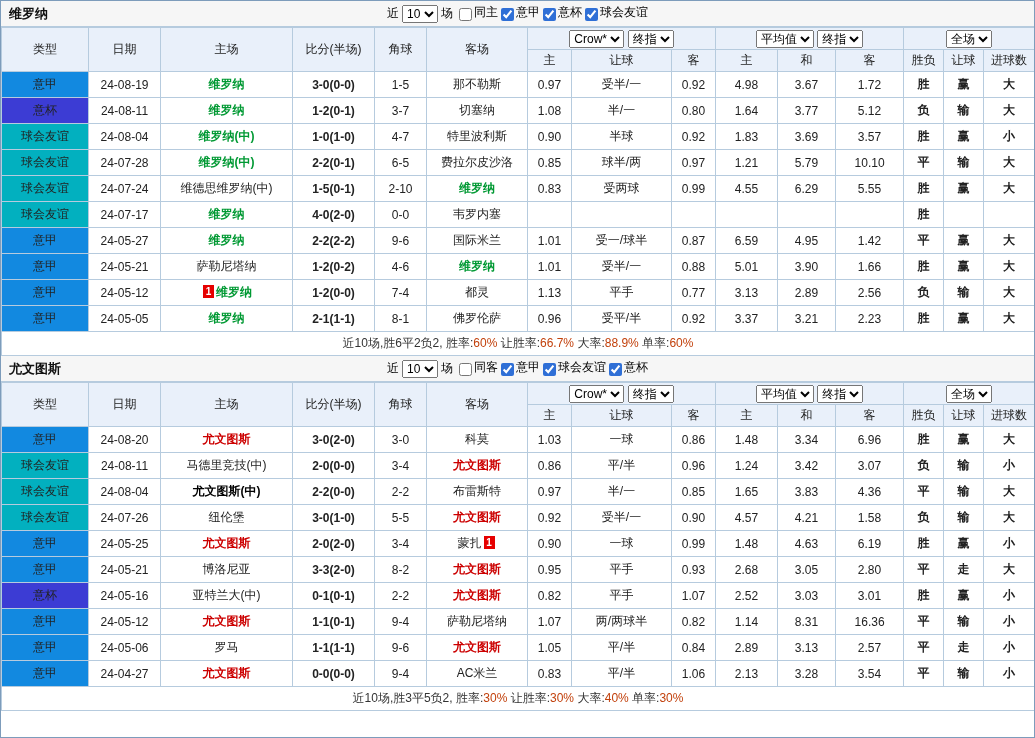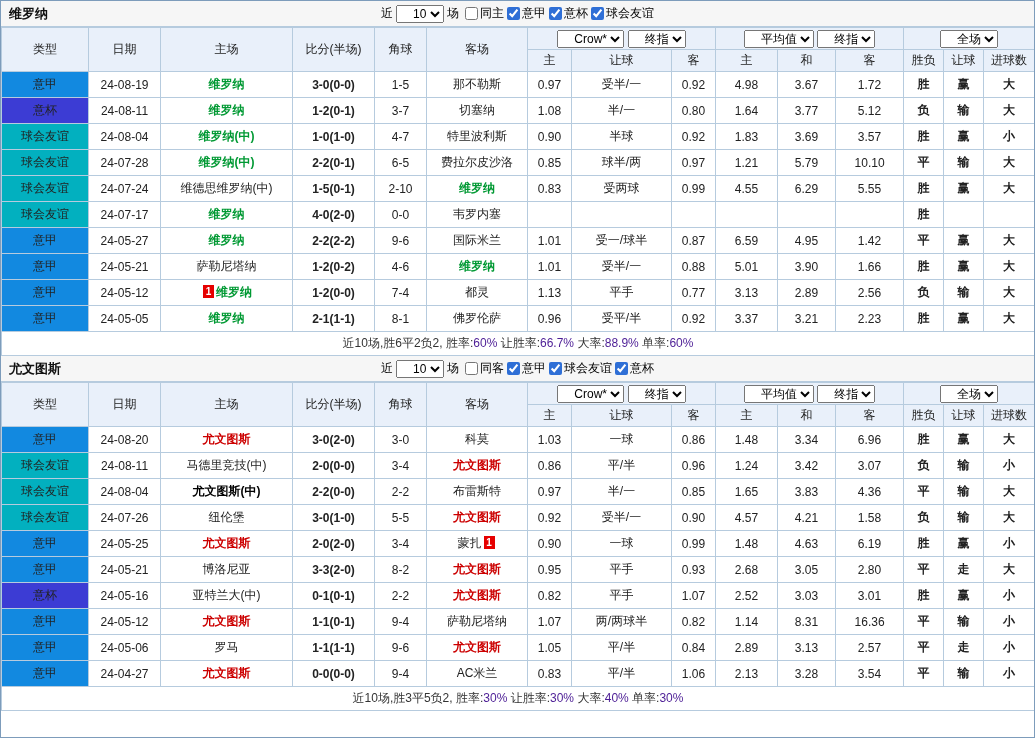--- a/index.html
+++ b/index.html
@@ -36,23 +36,23 @@
   
   .section-head {
     height: 26px; flex: 0 0 26px;
     display: flex; align-items: center; position: relative;
     background: #f6f6f6;
     border-bottom: 1px solid #b6cbde;
     font-size: 12px;
   }
   .section-head .team { position: absolute; left: 8px; font-weight: bold; font-size: 13px; color: #111; }
   .controls { margin: 0 auto; display: flex; align-items: center; gap: 3px; }
-  .chk { display: inline-flex; align-items: center; margin-left: 3px; cursor: pointer; }
+  .chk { display: inline-flex; align-items: flex-end; margin-left: 3px; cursor: pointer; }
   .chk input { margin: 0 2px 0 0; width: 13px; height: 13px; accent-color: #2f6fd6; }
-  select { font-size: 12px; font-family: inherit; padding-left: 12px; }
+  select { font-size: 12px; font-family: inherit; }
   
   .grid { width: 100%; border-collapse: collapse; table-layout: fixed; font-size: 12px; }
   .grid th, .grid td {
     border: 1px solid #b6cbde;
     text-align: center; vertical-align: middle;
     padding: 0 2px; overflow: hidden; white-space: nowrap;
     height: 26px; color: #222;
   }
   .grid thead th { background: #e9f0fa; font-weight: normal; height: 22px; padding: 1px 2px; }
   .league { color: #fff; font-weight: normal; }
@@ -61,21 +61,21 @@
   .res { font-weight: bold; }
   .res-r { color: #e60000; }
   .res-b { color: #1e2ecc; }
   .res-g { color: #339933; }
   .card {
     display: inline-block; min-width: 11px; height: 13px; line-height: 13px;
     background: #e60000; color: #fff; font-size: 10px; font-weight: bold;
     padding: 0 1px; margin: 0 2px; vertical-align: 1px;
   }
   tfoot .summary { height: 24px; background: #fff; color: #333; }
-  tfoot .summary .red { color: #4c1d95; }
+  tfoot .summary .red { color: #c2410c; }
 </style>
 </head>
 <body>
 
 <div class="app">
 
 
   <div class="section">
     <div class="section-head">
       <span class="team">维罗纳</span>

